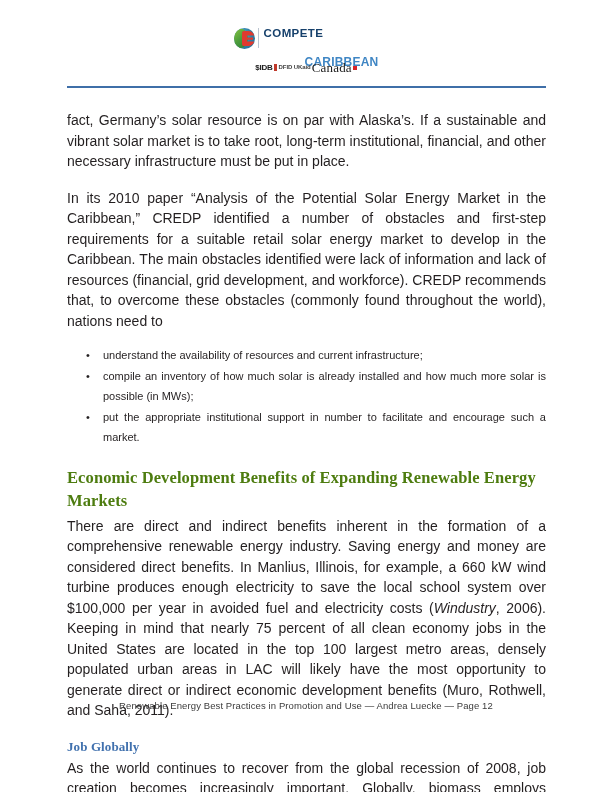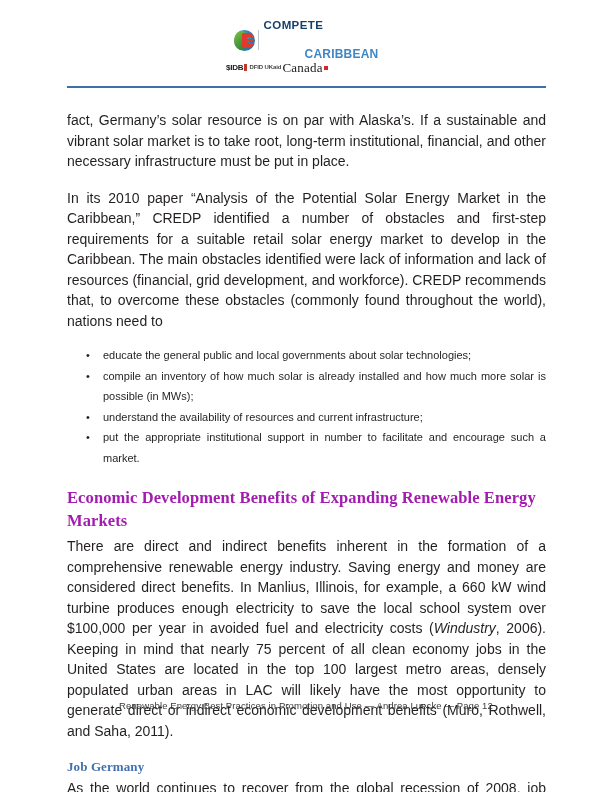--- a/index.html
+++ b/index.html
@@ -26,21 +26,20 @@
     width: 612px;
     height: 62px;
   }
   .logo-block {
     width: 160px;
     margin: 0 auto;
     text-align: center;
   }
   .logo-main {
     display: flex;
-    align-items: center;
     justify-content: center;
     gap: 3px;
     height: 24px;
   }
   .globe-mark {
     position: relative;
     width: 21px;
     height: 21px;
     border-radius: 50%;
     background: radial-gradient(circle at 33% 36%, #7ec8e3 0%, #3a8fb7 38%, #2f7da6 55%, #1d6b8f 100%);
@@ -90,20 +89,21 @@
     font-size: 12px;
     letter-spacing: 0.2px;
     color: #3f86c4;
     display: block;
     margin-top: 16px;
     padding-left: 41px;
   }
   .sponsor-row {
     display: flex;
     align-items: center;
+    justify-content: center;
     gap: 1px;
     margin-top: 10px;
     height: 11px;
   }
   .sponsor {
     font-size: 7.5px;
     color: #3a3a3a;
     font-family: "Liberation Serif", serif;
     white-space: nowrap;
     line-height: 11px;
@@ -187,21 +187,21 @@
     font-size: 11px;
     color: #231f20;
   }
 
   h1.section {
     margin: 18px 0 4px 0;
     font-family: "Liberation Serif", serif;
     font-weight: bold;
     font-size: 16.5px;
     line-height: 23px;
-    color: #a21caf;
+    color: #4d7c0f;
     letter-spacing: 0.1px;
   }
   h2.subsection {
     margin: 16px 0 2px 0;
     font-family: "Liberation Serif", serif;
     font-weight: bold;
     font-size: 13px;
     line-height: 19px;
     color: #4171ae;
     letter-spacing: 0.1px;
@@ -245,32 +245,31 @@
   </div>
   <div class="header-rule"></div>
 
   <div class="content">
 
     <p class="body">fact, Germany’s solar resource is on par with Alaska’s. If a sustainable and vibrant solar market is to take root, long-term institutional, financial, and other necessary infrastructure must be put in place.</p>
 
     <p class="body tight">In its 2010 paper “Analysis of the Potential Solar Energy Market in the Caribbean,” CREDP identified a number of obstacles and first-step requirements for a suitable retail solar energy market to develop in the Caribbean. The main obstacles identified were lack of information and lack of resources (financial, grid development, and workforce). CREDP recommends that, to overcome these obstacles (commonly found throughout the world), nations need to</p>
 
     <ul class="bullets">
-      <li>educate the general public and local governments about solar technologies;</li>
+      <li>understand the availability of resources and current infrastructure;</li>
       <li>compile an inventory of how much solar is already installed and how much more solar is possible (in MWs);</li>
-      <li>understand the availability of resources and current infrastructure;</li>
       <li>put the appropriate institutional support in number to facilitate and encourage such a market.</li>
     </ul>
 
 
     <h1 class="section">Economic Development Benefits of Expanding Renewable Energy Markets</h1>
 
     <p class="body"><span>There are direct and indirect benefits inherent in the formation of a comprehensive renewable energy industry. Saving energy and money are considered direct benefits. In Manlius, Illinois, for example, a 660 kW wind turbine produces enough electricity to save the local school system over $100,000 per year in avoided fuel and electricity costs (</span><span class="ital">Windustry</span><span>, 2006). Keeping in mind that nearly 75 percent of all clean economy jobs in the United States are located in the top 100 largest metro areas, densely populated urban areas in LAC will likely have the most opportunity to generate direct or indirect economic development benefits (Muro, Rothwell, and Saha, 2011).</span></p>
 
-    <h2 class="subsection">Job Germany</h2>
+    <h2 class="subsection">Job Globally</h2>
 
     <p class="body">As the world continues to recover from the global recession of 2008, job creation becomes increasingly important. Globally, biomass employs approximately 1.7 million people, solar employs approximately 665,000, wind employs approximately 630,000, hydropower employs approximately 40,000, and geothermal employs approximately 20,000 people (REN21, 2011). Due to the demand for more renewable energy, Germany expects more jobs in renewable</p>
 
   </div>
 
   <div class="footer">Renewable Energy Best Practices in Promotion and Use —  Andrea Luecke —  Page 12</div>
 
 </div>
 
 </body></html>

